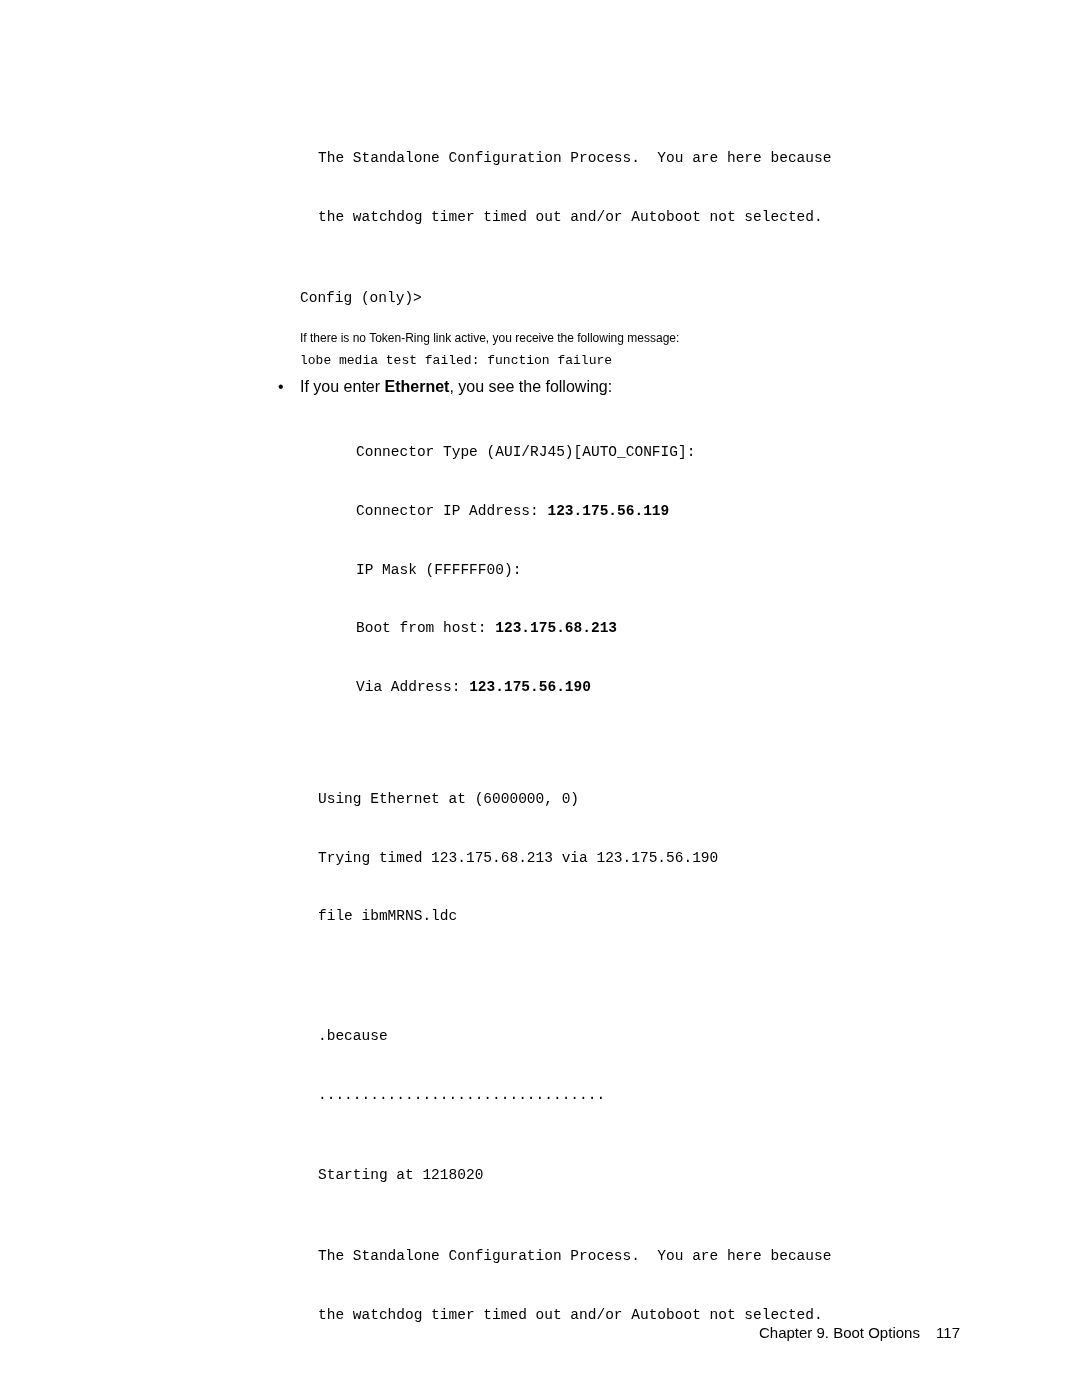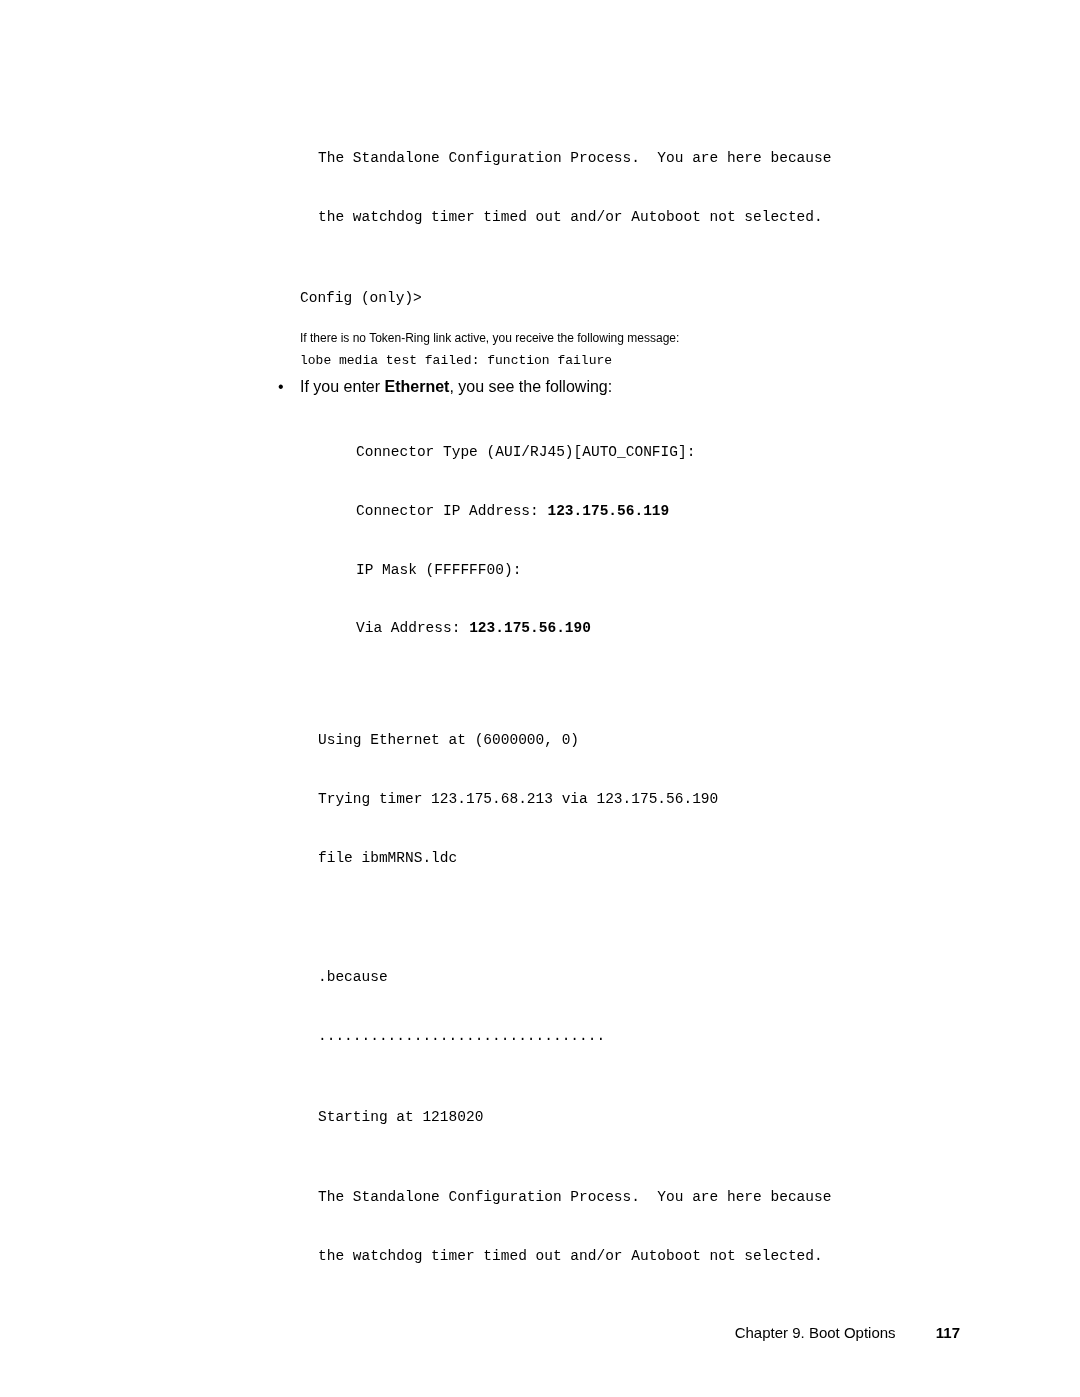--- a/index.html
+++ b/index.html
@@ -17,21 +17,21 @@
     .mono-small { font-family: "Courier New", Courier, monospace; font-size: 13px; line-height: 1.3; white-space: pre; }
     .body-text { font-size: 12px; line-height: 1.4; }
     .bullet-row { display: flex; font-size: 16px; line-height: 1.4; }
     .bullet-mark { width: 22px; flex: none; margin-left: -22px; }
     .block-indent { padding-left: 18px; }
     .block-indent2 { padding-left: 56px; }
     .gap-s { height: 6px; }
     .gap-m { height: 14px; }
     .gap-l { height: 22px; }
     .footer { position: absolute; bottom: 56px; right: 120px; font-size: 15px; }
-    .footer .page-num { font-weight: bold; margin-left: 36px; }
+    .footer .page-num { font-weight: normal; margin-left: 12px; }
     b { font-weight: bold; }
   </style>
 </head>
 <body>
 
 <div class="content">
 
   <div class="mono block-indent">
     <div>The Standalone Configuration Process.  You are here because</div>
     <div>the watchdog timer timed out and/or Autoboot not selected.</div>
@@ -48,26 +48,27 @@
   <div class="bullet-row">
     <span class="bullet-mark">•</span>
     <span><span>If you enter </span><b>Ethernet</b><span>, you see the following:</span></span>
   </div>
 
   <div class="gap-s"></div>
   <div class="mono block-indent2">
     <div>Connector Type (AUI/RJ45)[AUTO_CONFIG]:</div>
     <div><span>Connector IP Address: </span><b>123.175.56.119</b></div>
     <div>IP Mask (FFFFFF00):</div>
+    <div><span>Boot from host: </span><b>123.175.68.213</b></div>
     <div><span>Via Address: </span><b>123.175.56.190</b></div>
   </div>
   <div class="gap-m"></div>
   <div class="mono block-indent">
     <div>Using Ethernet at (6000000, 0)</div>
-    <div>Trying timer 123.175.68.213 via 123.175.56.190</div>
+    <div>Trying timed 123.175.68.213 via 123.175.56.190</div>
     <div>file ibmMRNS.ldc</div>
   </div>
   <div class="gap-l"></div>
   <div class="mono block-indent">
     <div>.because</div>
     <div>.................................</div>
   </div>
   <div class="gap-l"></div>
   <div class="mono block-indent">Starting at 1218020</div>
   <div class="gap-l"></div>

